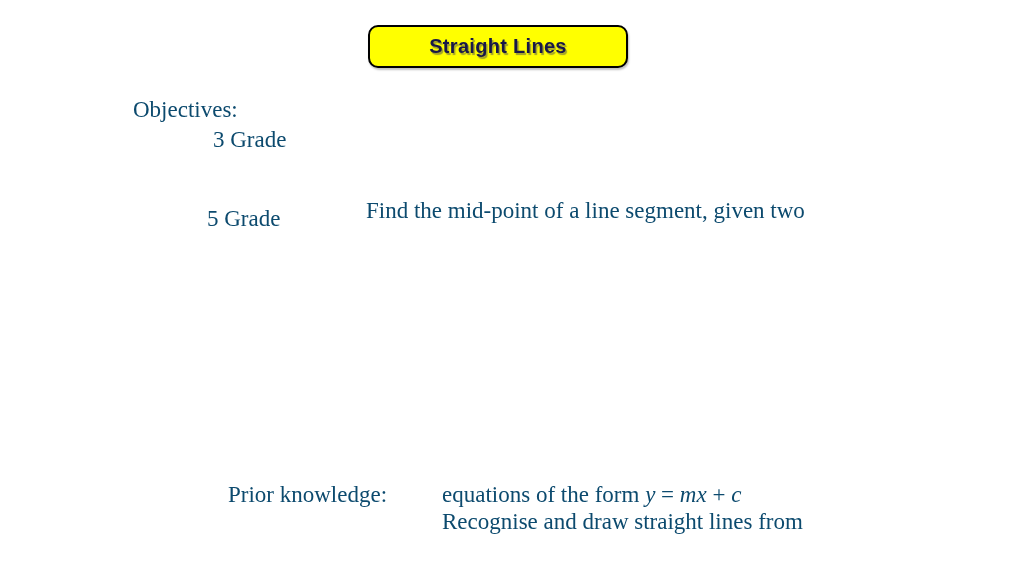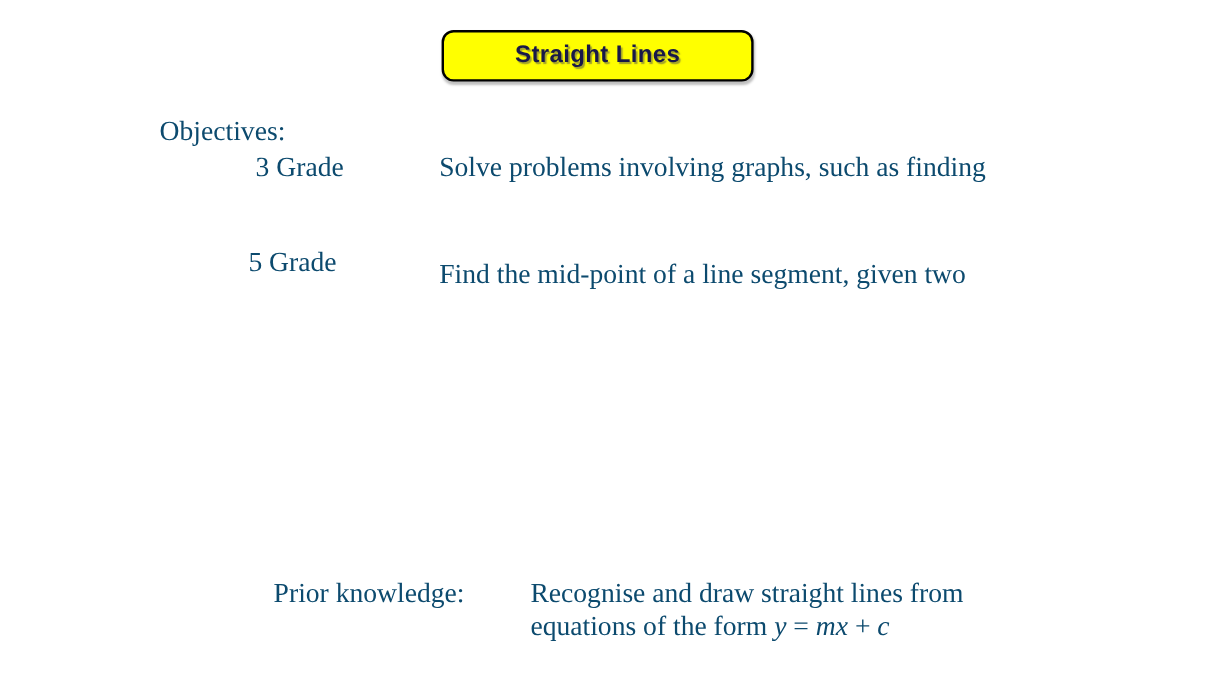--- a/index.html
+++ b/index.html
@@ -43,45 +43,44 @@
     position: absolute;
     font-size: 23px;
     line-height: 27px;
     color: #0c4a6e;
     white-space: nowrap;
   }
   .heading   { left: 133px; top: 96px;  }
   .grade-1   { left: 213px; top: 126px; }
   .objtext-1 { left: 366px; top: 126px; }
   .grade-2   { left: 207px; top: 205px; }
-  .objtext-2 { left: 366px; top: 215px; }
+  .objtext-2 { left: 366px; top: 197px; }
   .prior-label { left: 228px; top: 481px; }
   .prior-text  { left: 442px; top: 481px; }
   .it { font-style: italic; }
 </style>
 </head>
 <body>
 
 <div class="slide">
 
   <div class="title-box">
     <span class="title-text">Straight Lines</span>
   </div>
 
   <div class="body-text heading">Objectives:</div>
 
   <div class="body-text grade-1">3 Grade</div>
   <div class="body-text objtext-1">
-    <div class="line"><span>Solve problems involving graphs, such as finding</span></div>
   </div>
 
   <div class="body-text grade-2">5 Grade</div>
   <div class="body-text objtext-2">
     <div class="line"><span>Find the mid-point of a line segment, given two</span></div>
   </div>
 
   <div class="body-text prior-label">Prior knowledge:</div>
   <div class="body-text prior-text">
+    <div class="line"><span>equations of the form </span><span class="it">y</span><span> = </span><span class="it">mx</span><span> + </span><span class="it">c</span></div>
     <div class="line"><span>Recognise and draw straight lines from</span></div>
-    <div class="line"><span>equations of the form </span><span class="it">y</span><span> = </span><span class="it">mx</span><span> + </span><span class="it">c</span></div>
   </div>
 
 </div>
 
 </body></html>

